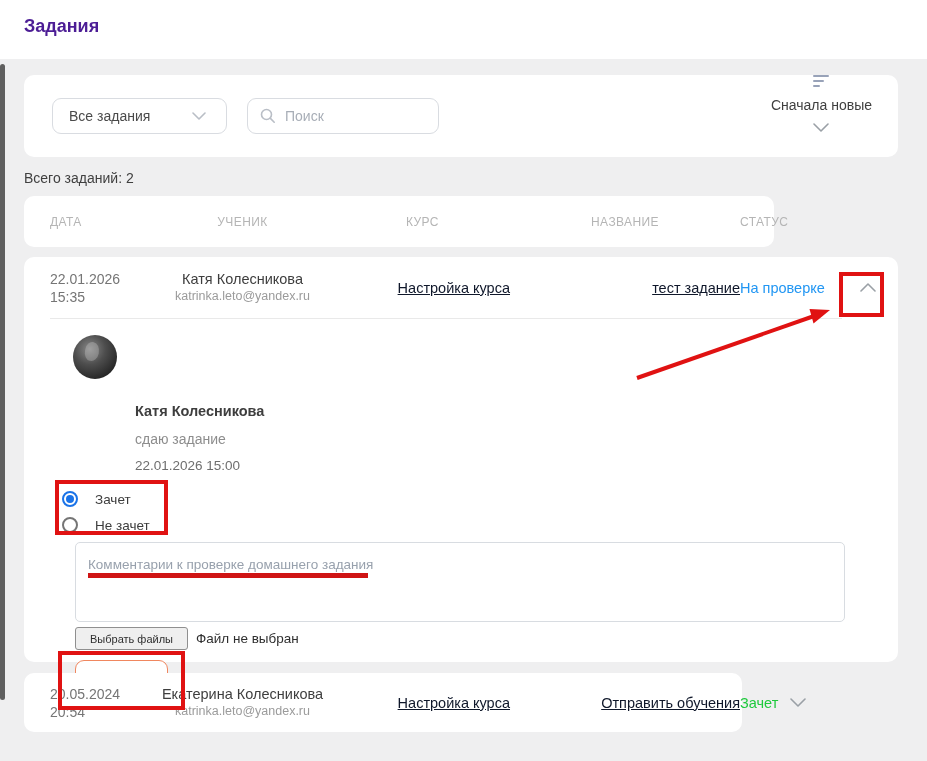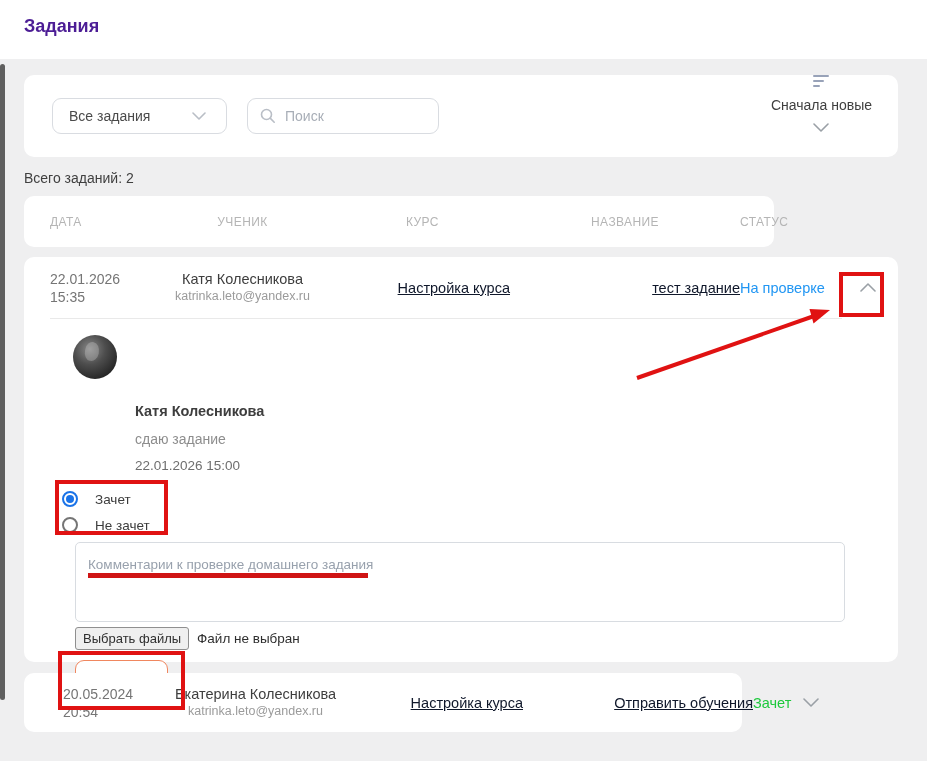--- a/index.html
+++ b/index.html
@@ -63,21 +63,21 @@
     padding:0 10px 0 26px;
   }
   .header-card { left:24px; top:196px; width:750px; height:51px; }
   .header-card .row-grid { height:51px; }
   .th {
     font-size:12px; color:#b5b5b5; letter-spacing:.4px;
   }
   .th.c { text-align:center; }
   .th.r { text-align:right; }
   .row-card-1 { left:24px; top:257px; width:874px; height:405px; }
-  .row-card-2 { left:24px; top:673px; width:718px; height:59px;padding-left:13px; }
+  .row-card-2 { left:24px; top:673px; width:718px; height:59px; }
   .main-row-1 { height:61px; cursor:pointer; }
   .main-row-2 { height:59px; cursor:pointer; }
   .cell-date { font-size:14px; color:#757575; line-height:18px; }
   .cell-student { text-align:center; }
   .cell-student .name { font-size:14.5px; color:#3e3e3e; line-height:18px; }
   .cell-student .email { font-size:12.5px; color:#9b9b9b; line-height:17px; }
   .cell-course, .cell-title { text-align:right; font-size:14.5px; color:#0f172a;text-decoration:underline; }
   .cell-status { text-align:left; font-size:14.5px; }
   .status-review { color:#2196f3; }
   .status-pass { color:#1dc93c; }
@@ -120,21 +120,21 @@
     font-family:inherit; font-size:13.5px; color:#3e3e3e;
     padding:14px 12px; outline:none;
   }
   .comment-area::placeholder { color:#98a1ad; }
   .file-row {
     position:absolute; left:51px; top:308px; height:23px;
     display:flex; align-items:center;
   }
   .file-btn {
     height:23px; border:1px solid #8f8f8f; background:#efefef; border-radius:3px;
-    font-size:13px; color:#2f2f2f; padding:0 7px; display:flex; align-items:center;
+    font-size:11px; color:#2f2f2f; padding:0 14px; display:flex; align-items:center;
     cursor:pointer;
   }
   .file-status { font-size:13.5px; color:#2f2f2f; margin-left:8px; }
   .send-btn {
     position:absolute; left:51px; top:341px; width:93px; height:42px;
     border:1px solid #f0875f; border-radius:9px; background:#ffffff;
     font-size:14px; color:#ed5b32; cursor:pointer; font-family:inherit;
   }
   
   .anno { position:absolute; border:4px solid #e01212; z-index:60; pointer-events:none; }

